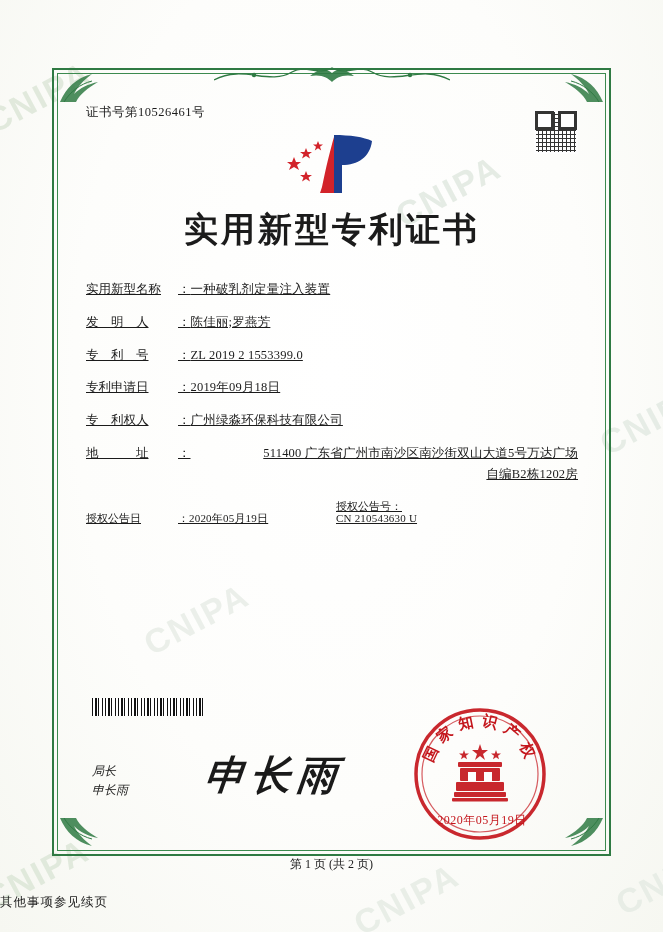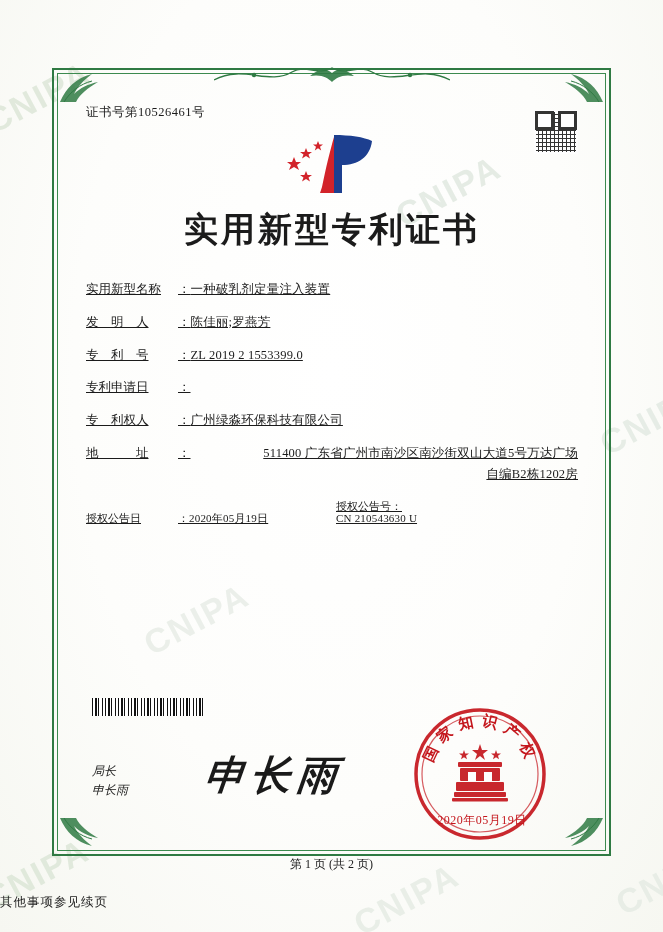--- a/index.html
+++ b/index.html
@@ -338,20 +338,21 @@
 
       <div class="field-row">
         <div class="field-label">专　利　号</div>
         <div class="field-colon">：</div>
         <div class="field-value">ZL 2019 2 1553399.0</div>
       </div>
 
       <div class="field-row">
         <div class="field-label">专利申请日</div>
         <div class="field-colon">：</div>
+        <div class="field-value">2019年09月18日</div>
       </div>
 
       <div class="field-row">
         <div class="field-label">专　利权人</div>
         <div class="field-colon">：</div>
         <div class="field-value">广州绿淼环保科技有限公司</div>
       </div>
 
       <div class="field-row">
         <div class="field-label">地　　　址</div>

